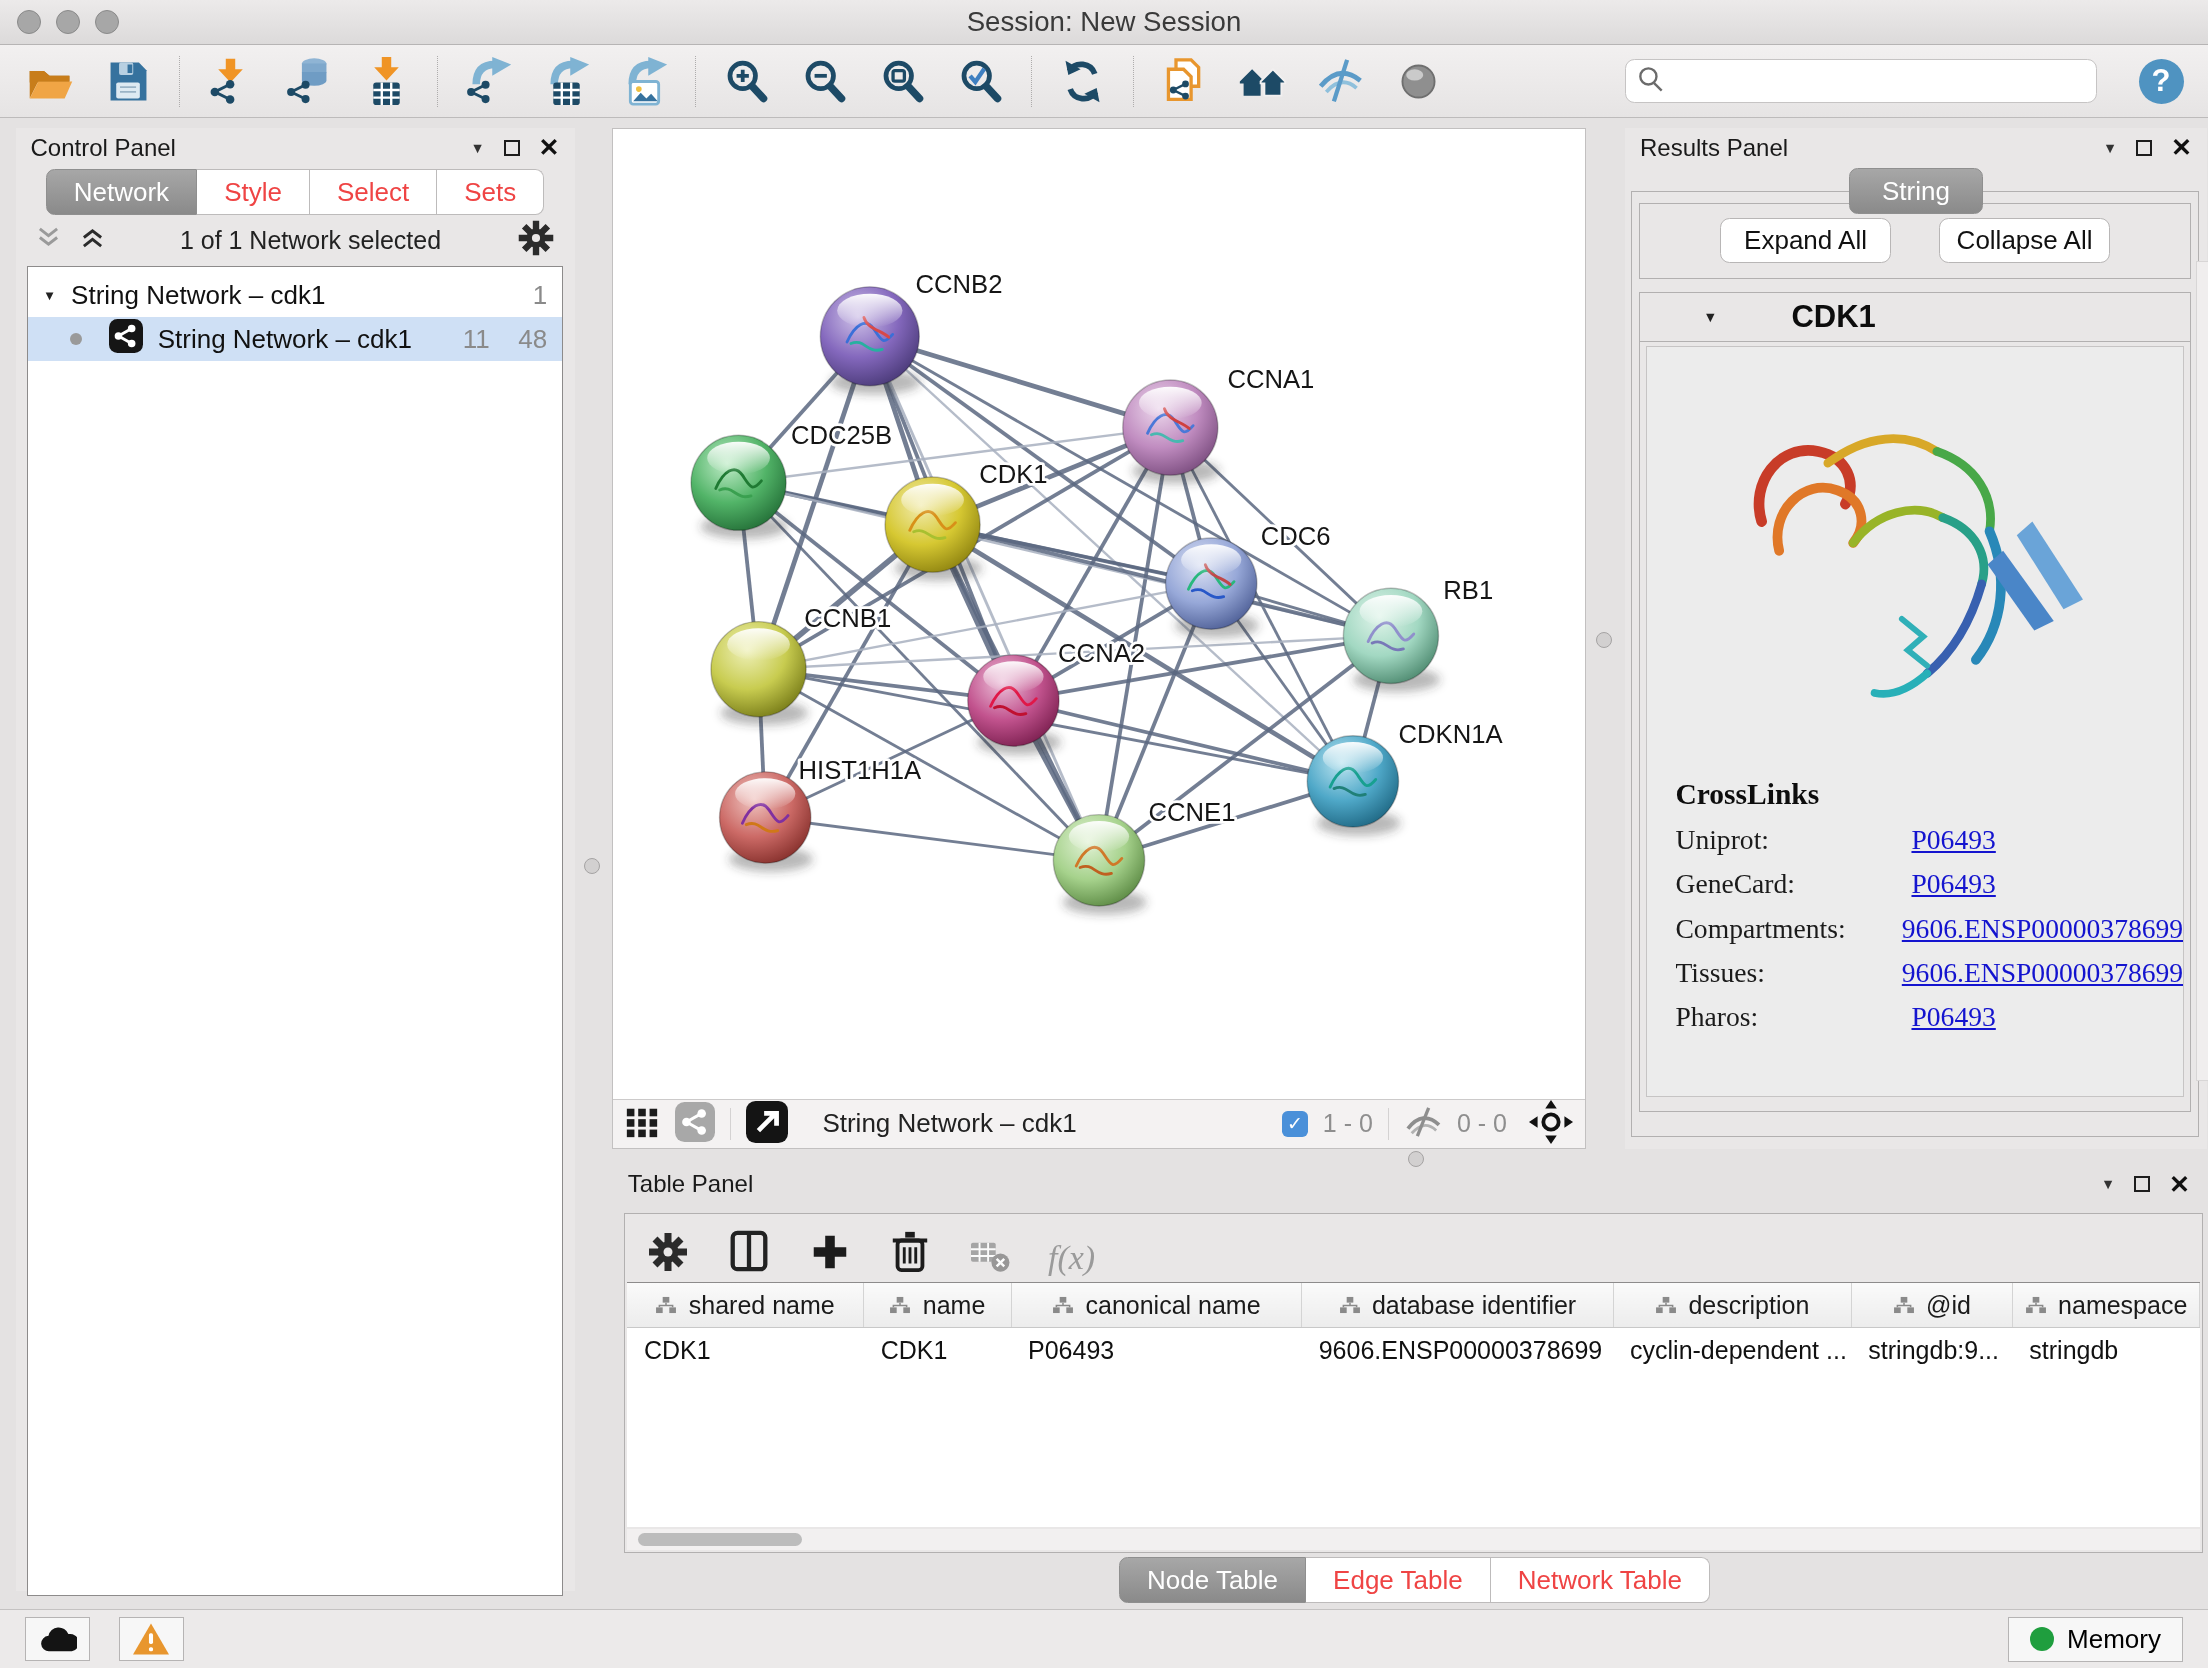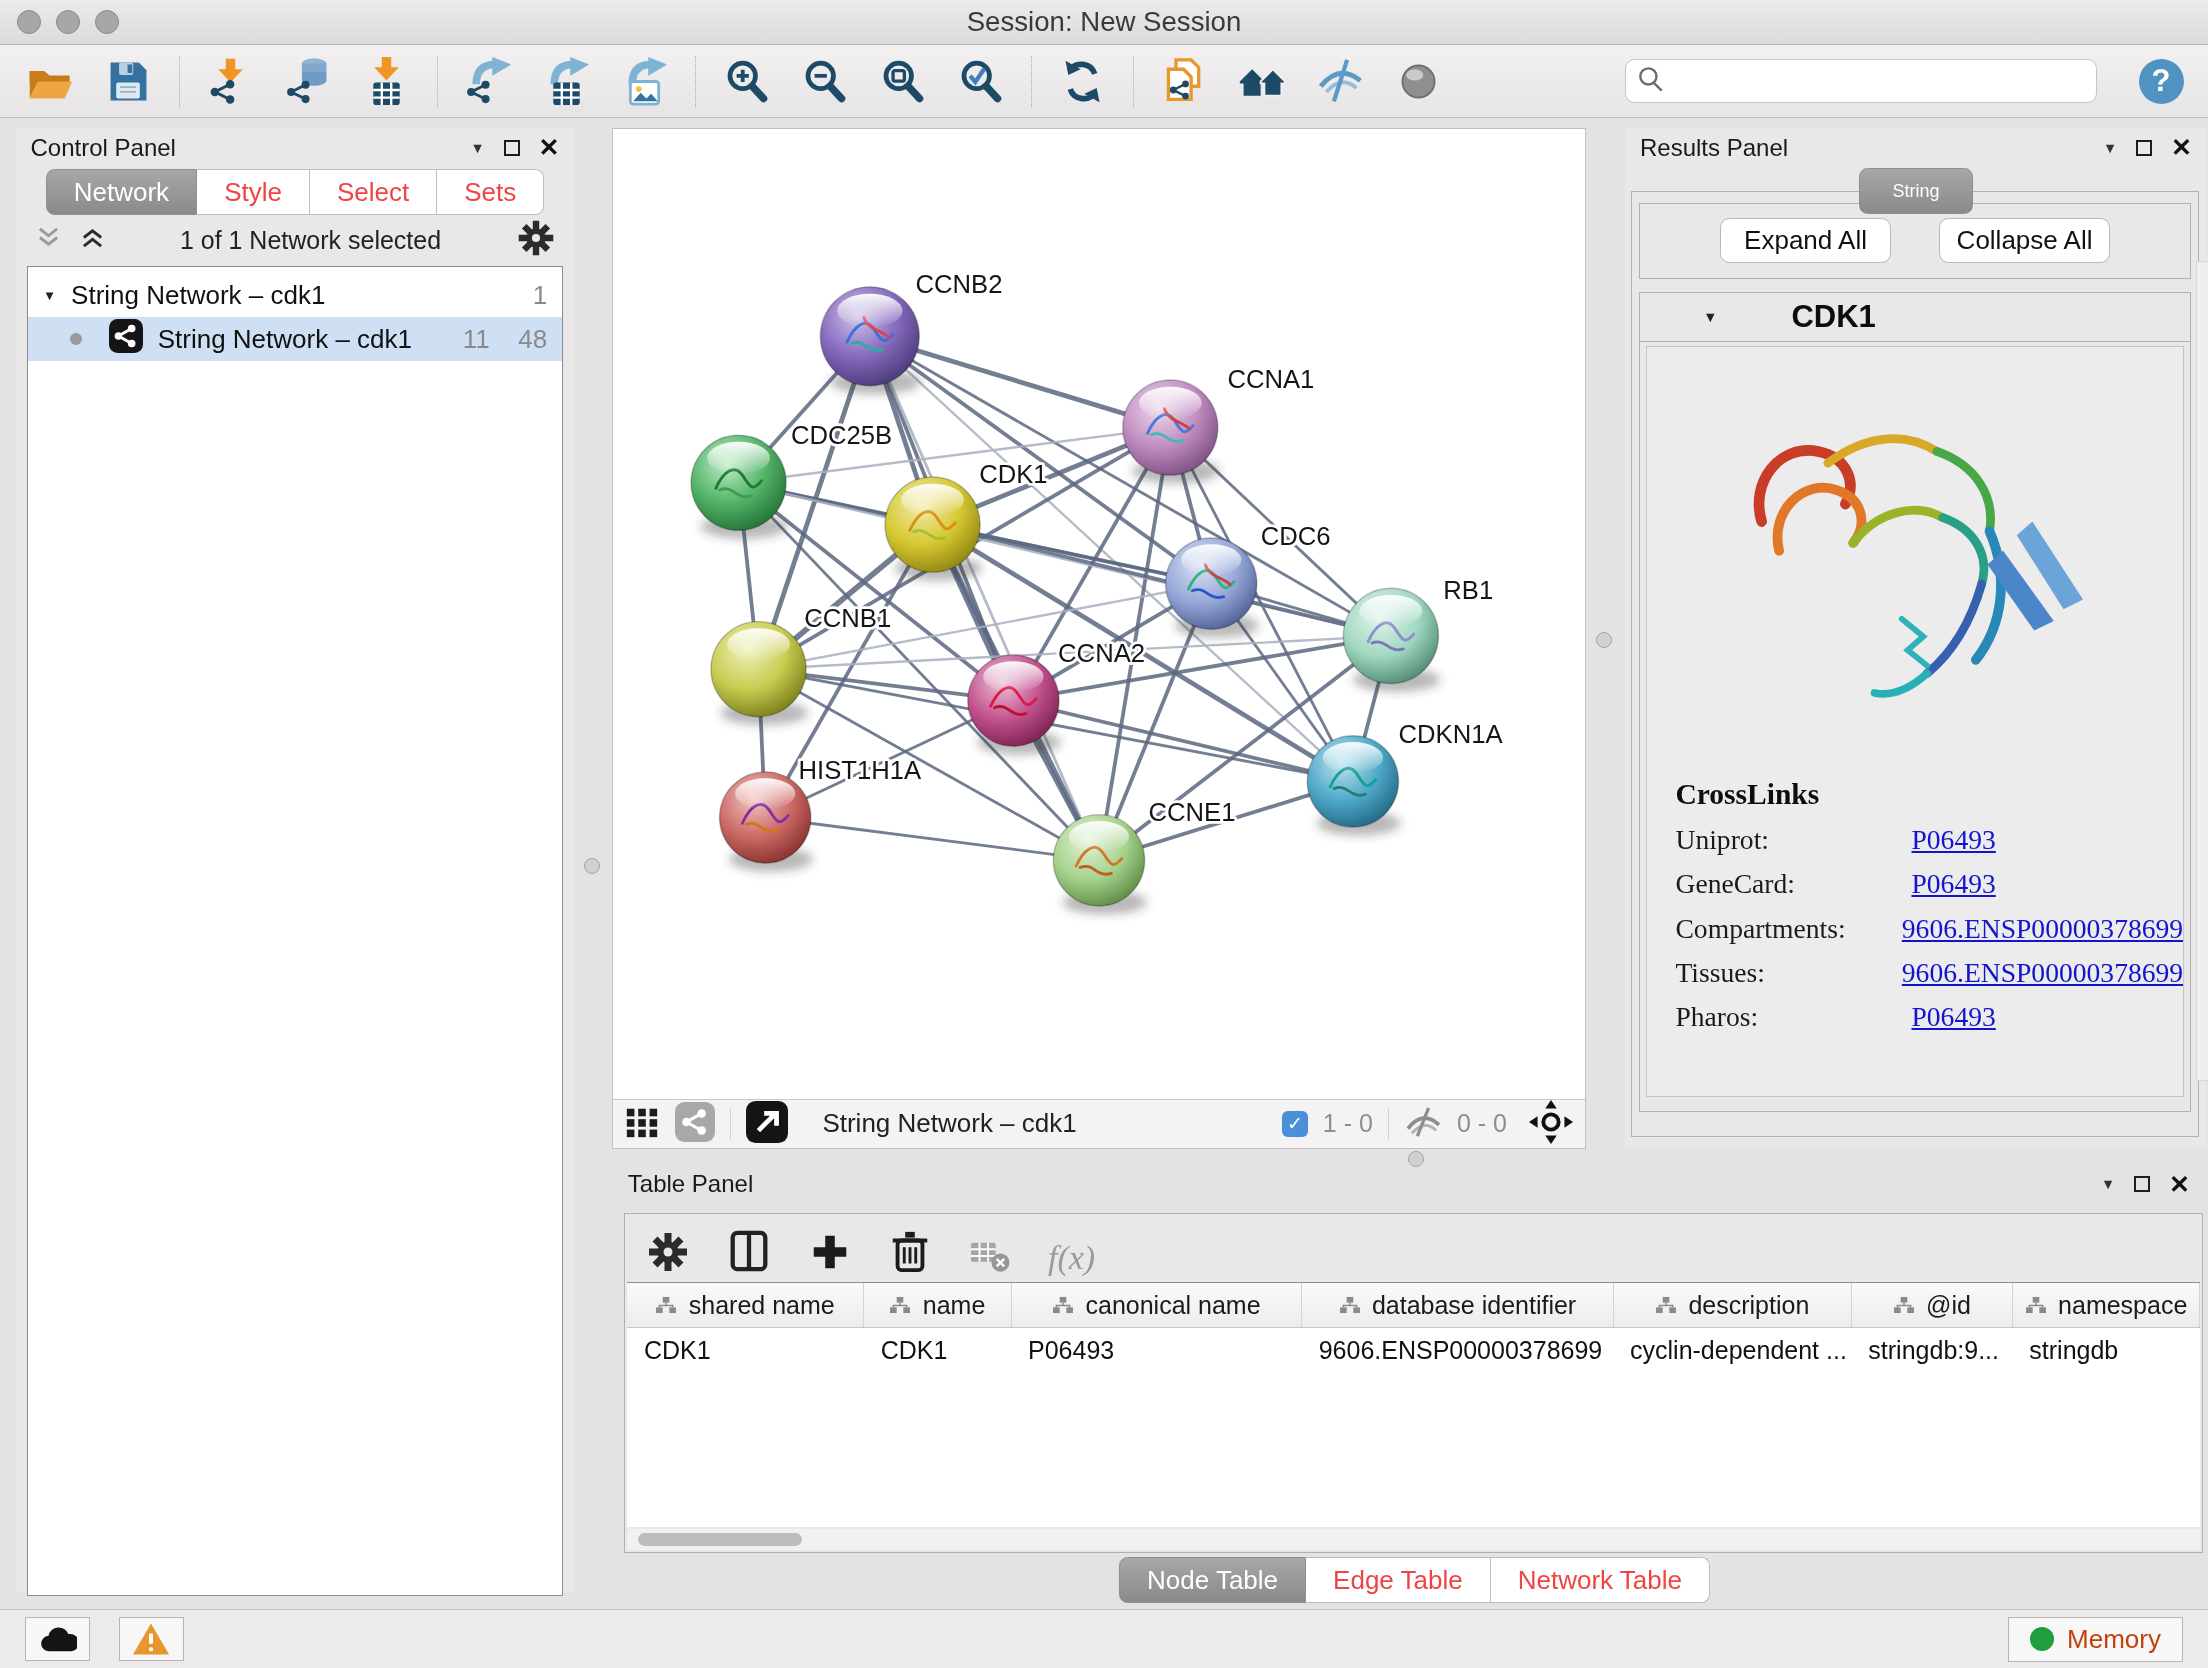--- a/index.html
+++ b/index.html
@@ -63,21 +63,21 @@
   .nf-title{font-size:26px;color:#222;margin-left:19px;flex:1;}
   .nf-num{color:#8e8e8e;font-size:25px;}
   .checkbox{width:26px;height:26px;border-radius:5.7px;background:#4a90d9;color:#fff;font-size:19px;
     display:flex;align-items:center;justify-content:center;}
   .nlabel{font:27px "Liberation Sans",sans-serif;fill:#151515;stroke:#fff;stroke-width:6px;
     paint-order:stroke;stroke-linejoin:round;}
   
   .results-panel{position:absolute;left:1619px;top:9.5px;width:582px;height:1021px;background:#e9e7e7;}
   .rp-tab-row{display:flex;justify-content:center;margin-top:0px;position:relative;z-index:2;}
   .rp-tab{padding:0 32px;height:44px;line-height:44px;background:linear-gradient(#a7a7a7,#8a8a8a);
-    color:#fff;font-size:18px;border:1px solid #8f8f8f;border-radius:8.6px;}
+    color:#fff;font-size:26px;border:1px solid #8f8f8f;border-radius:8.6px;}
   .rp-outer{position:absolute;left:5.7px;right:7.6px;top:63px;bottom:11.4px;border:1.9px solid #b2b0b0;background:#e9e7e7;}
   .rp-btnbox{margin:11.4px 7.6px 0;border:1.9px solid #b2b0b0;height:74px;display:flex;align-items:center;
     justify-content:center;gap:48px;}
   .rp-btn{min-width:171px;height:45px;background:#fff;border:1px solid #b8b6b6;border-radius:9.5px;
     font-size:26px;color:#111;display:flex;align-items:center;justify-content:center;padding:0 14px;}
   .rp-section{margin:13.3px 7.6px 0;border:1.9px solid #b2b0b0;height:820px;box-sizing:border-box;background:#e9e7e7;}
   .rp-gene-header{height:48px;display:flex;align-items:center;border-bottom:1.9px solid #b2b0b0;}
   .rp-gene-header .tri{font-size:14.3px;color:#222;margin-left:63px;}
   .rp-gene{font-size:31px;font-weight:bold;color:#0d0d0d;margin-left:74px;}
   .rp-content{margin:3.8px 5.7px;border:1px solid #c6c4c4;background:#ececec;height:751px;box-sizing:border-box;overflow:hidden;}
@@ -104,21 +104,21 @@
   .tbl td{font-size:25px;color:#111;padding:7.6px 0 0 17px;vertical-align:top;white-space:nowrap;overflow:hidden;}
   .hscroll{position:absolute;left:1.9px;right:1.9px;bottom:1.9px;height:21px;background:#f2f0f0;}
   .hthumb{position:absolute;left:11.4px;top:3.8px;width:164px;height:13.3px;background:#bcbcbc;border-radius:6.7px;}
   .tp-tabs{position:absolute;left:495px;bottom:0;display:flex;}
   
   .statusbar{position:absolute;left:0;top:1609px;width:2208px;height:59px;box-sizing:border-box;
     background:#eceaea;border-top:1px solid #c4c2c2;display:flex;align-items:center;gap:28.5px;padding:0 25px;}
   .sb-btn{width:65px;height:44px;background:#f7f7f7;border:1.9px solid #b6b4b4;box-sizing:border-box;
     display:flex;align-items:center;justify-content:center;}
   .memory-btn{margin-left:auto;height:45px;background:#f7f7f7;border:1.9px solid #b6b4b4;box-sizing:border-box;
-    display:flex;align-items:center;gap:13px;padding:0 21px;font-size:26px;color:#c2410c;}
+    display:flex;align-items:center;gap:13px;padding:0 21px;font-size:26px;color:#000000;}
   .green-dot{width:24px;height:24px;border-radius:50%;background:#1f9e3e;}
 </style>
 </head>
 <body>
 
 <div class="titlebar">
   <div class="lights">
     <span class="light"></span>
     <span class="light"></span>
     <span class="light"></span>

